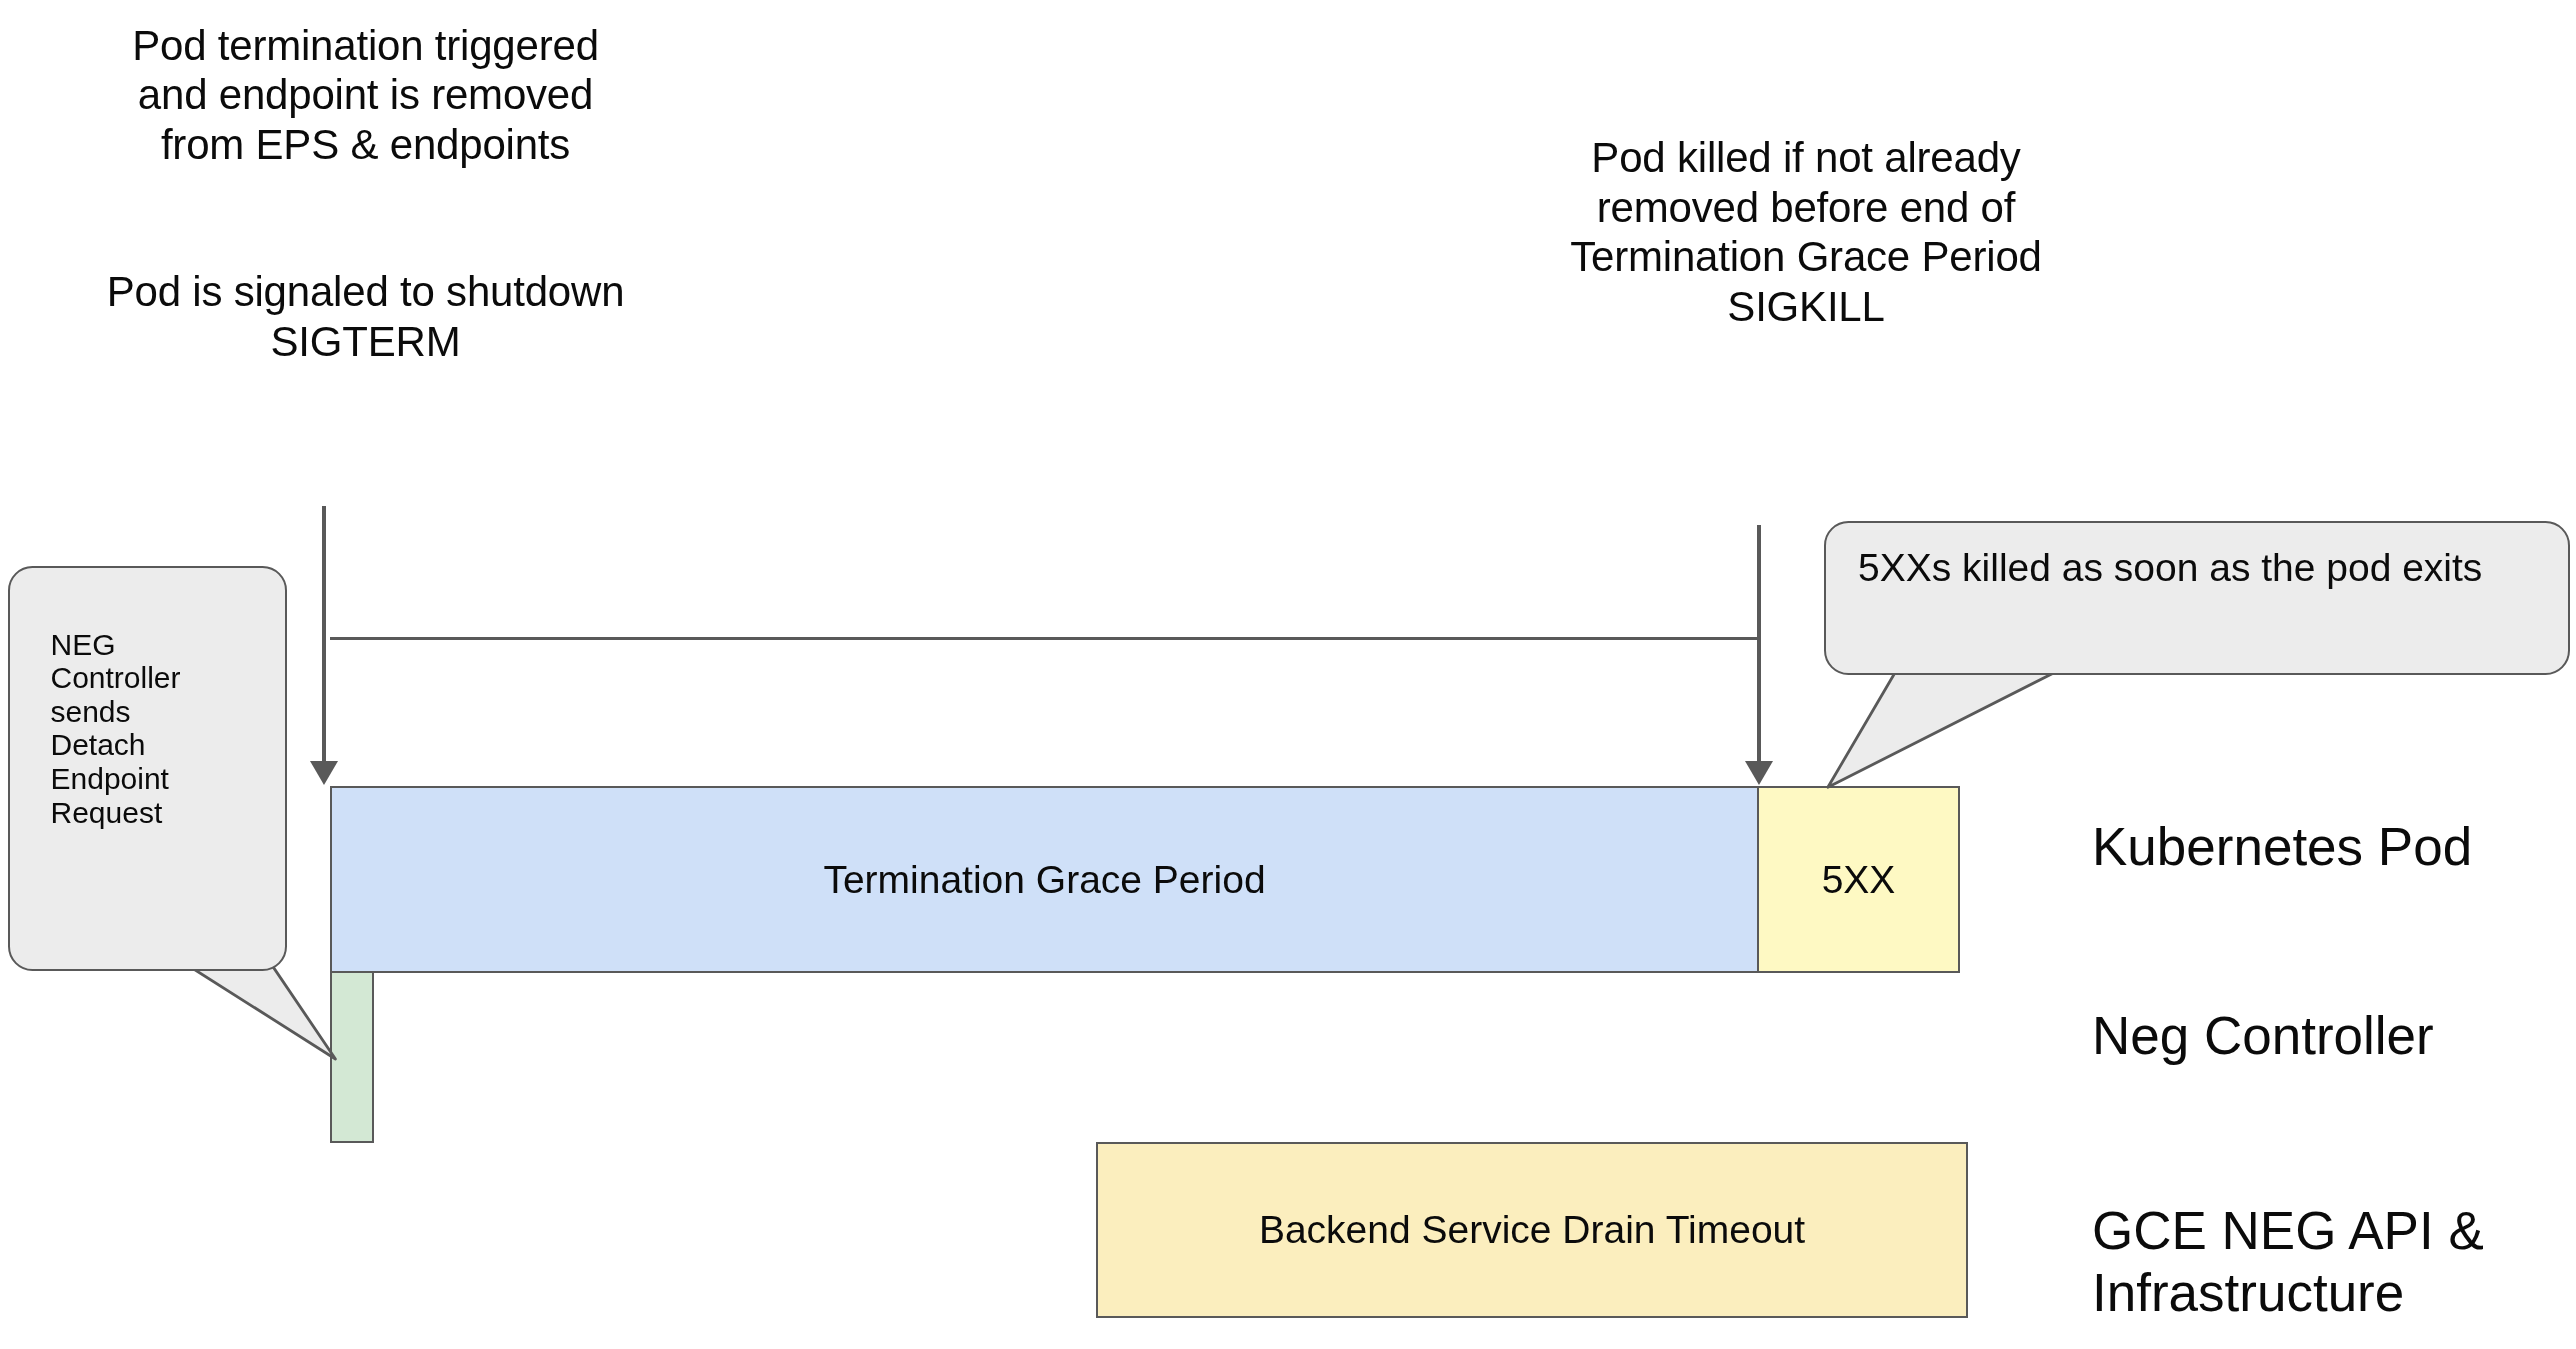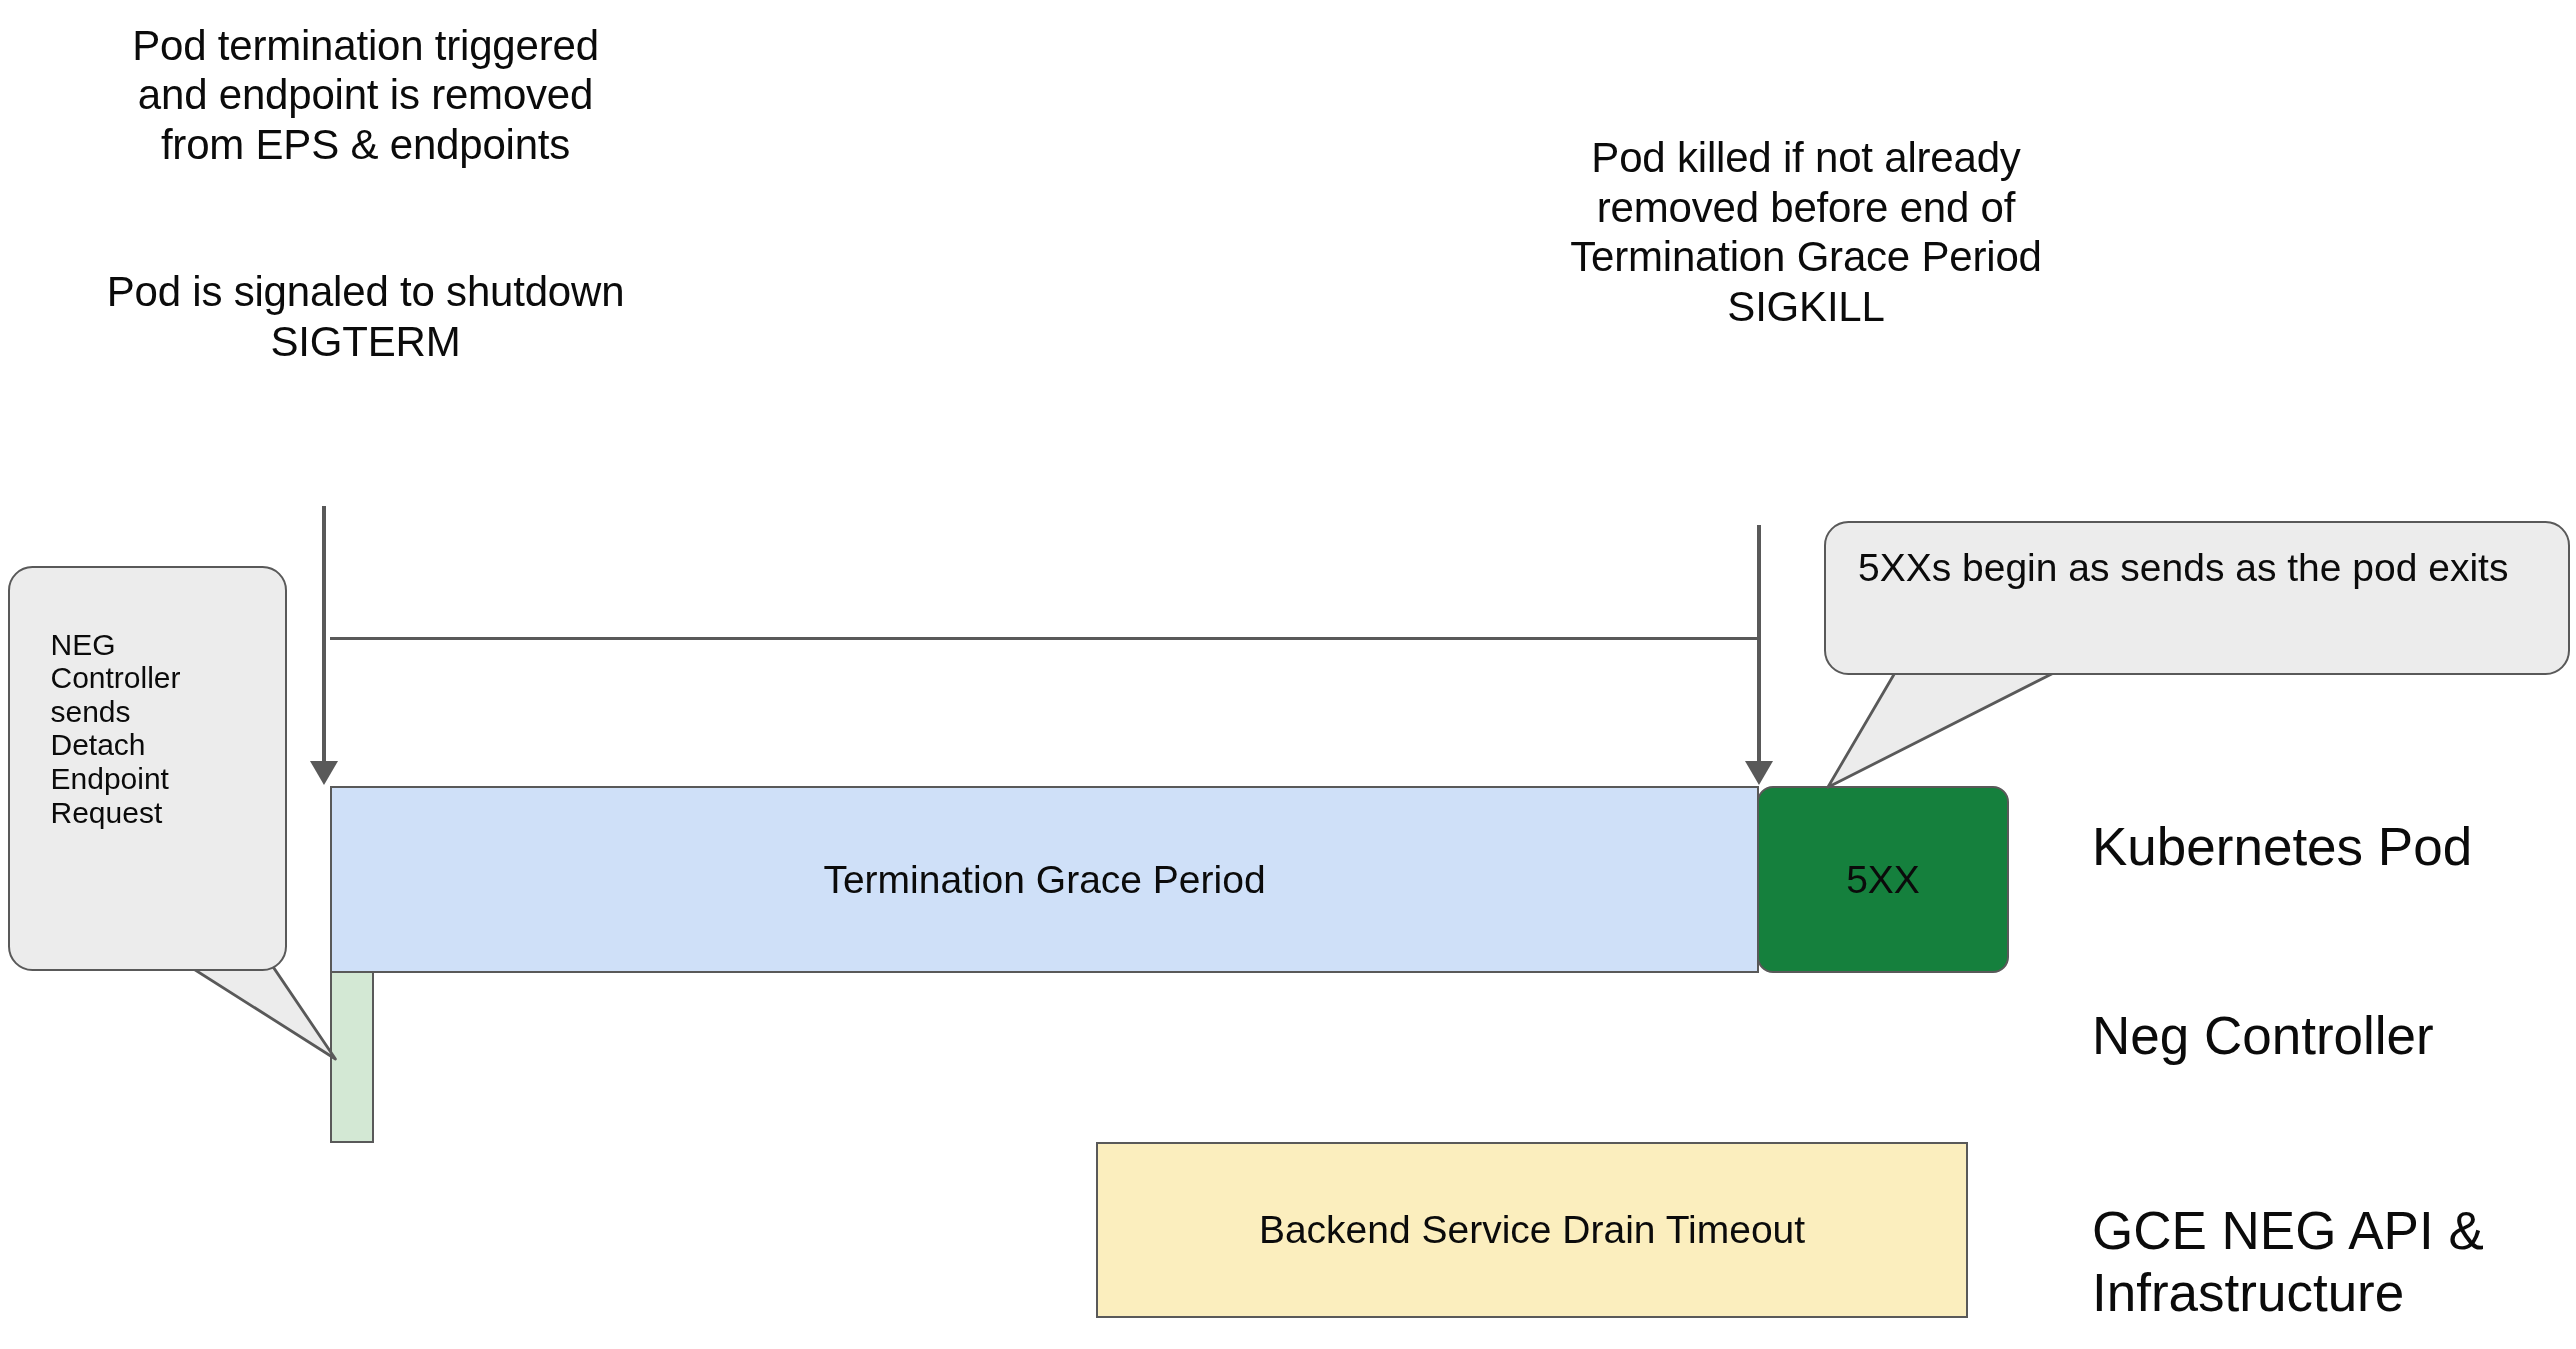--- a/index.html
+++ b/index.html
@@ -94,23 +94,22 @@
     font-size: 39px;
     color: #0b0b0b;
   }
   #bar-tgp {
     left: 330px; top: 786px;
     width: 1429px; height: 187px;
     background: #cfe0f8;
   }
   #bar-5xx {
     left: 1757px; top: 786px;
-    width: 252px; height: 187px;
-    background: #15803d;
-    border-radius: 16px;
+    width: 203px; height: 187px;
+    background: #fef9c3;
   }
   #bar-neg {
     left: 330px; top: 971px;
     width: 44px; height: 172px;
     background: #d3e8d4;
   }
   #bar-drain-latency {
     left: 371px; top: 1142px;
     width: 727px; height: 176px;
     background: #fbeebe;
@@ -222,17 +221,17 @@
 Detach
 Endpoint
 Request</span>
   </div>
 
   <svg class="callout-tail" style="left:1809px; top:656px; width:394px; height:150px;" viewBox="0 0 420 160" width="394" height="150">
     <path d="M 95 12 L 20 140 L 265 16 Z" fill="#ececec" stroke="#595959" stroke-width="3" stroke-linejoin="round"></path>
   </svg>
 
   <div class="callout-box" id="callout-5xx">
-    <span>5XXs begin as sends as the pod exits</span>
+    <span>5XXs killed as soon as the pod exits</span>
   </div>
 
 </div>
 
 
 </body></html>

